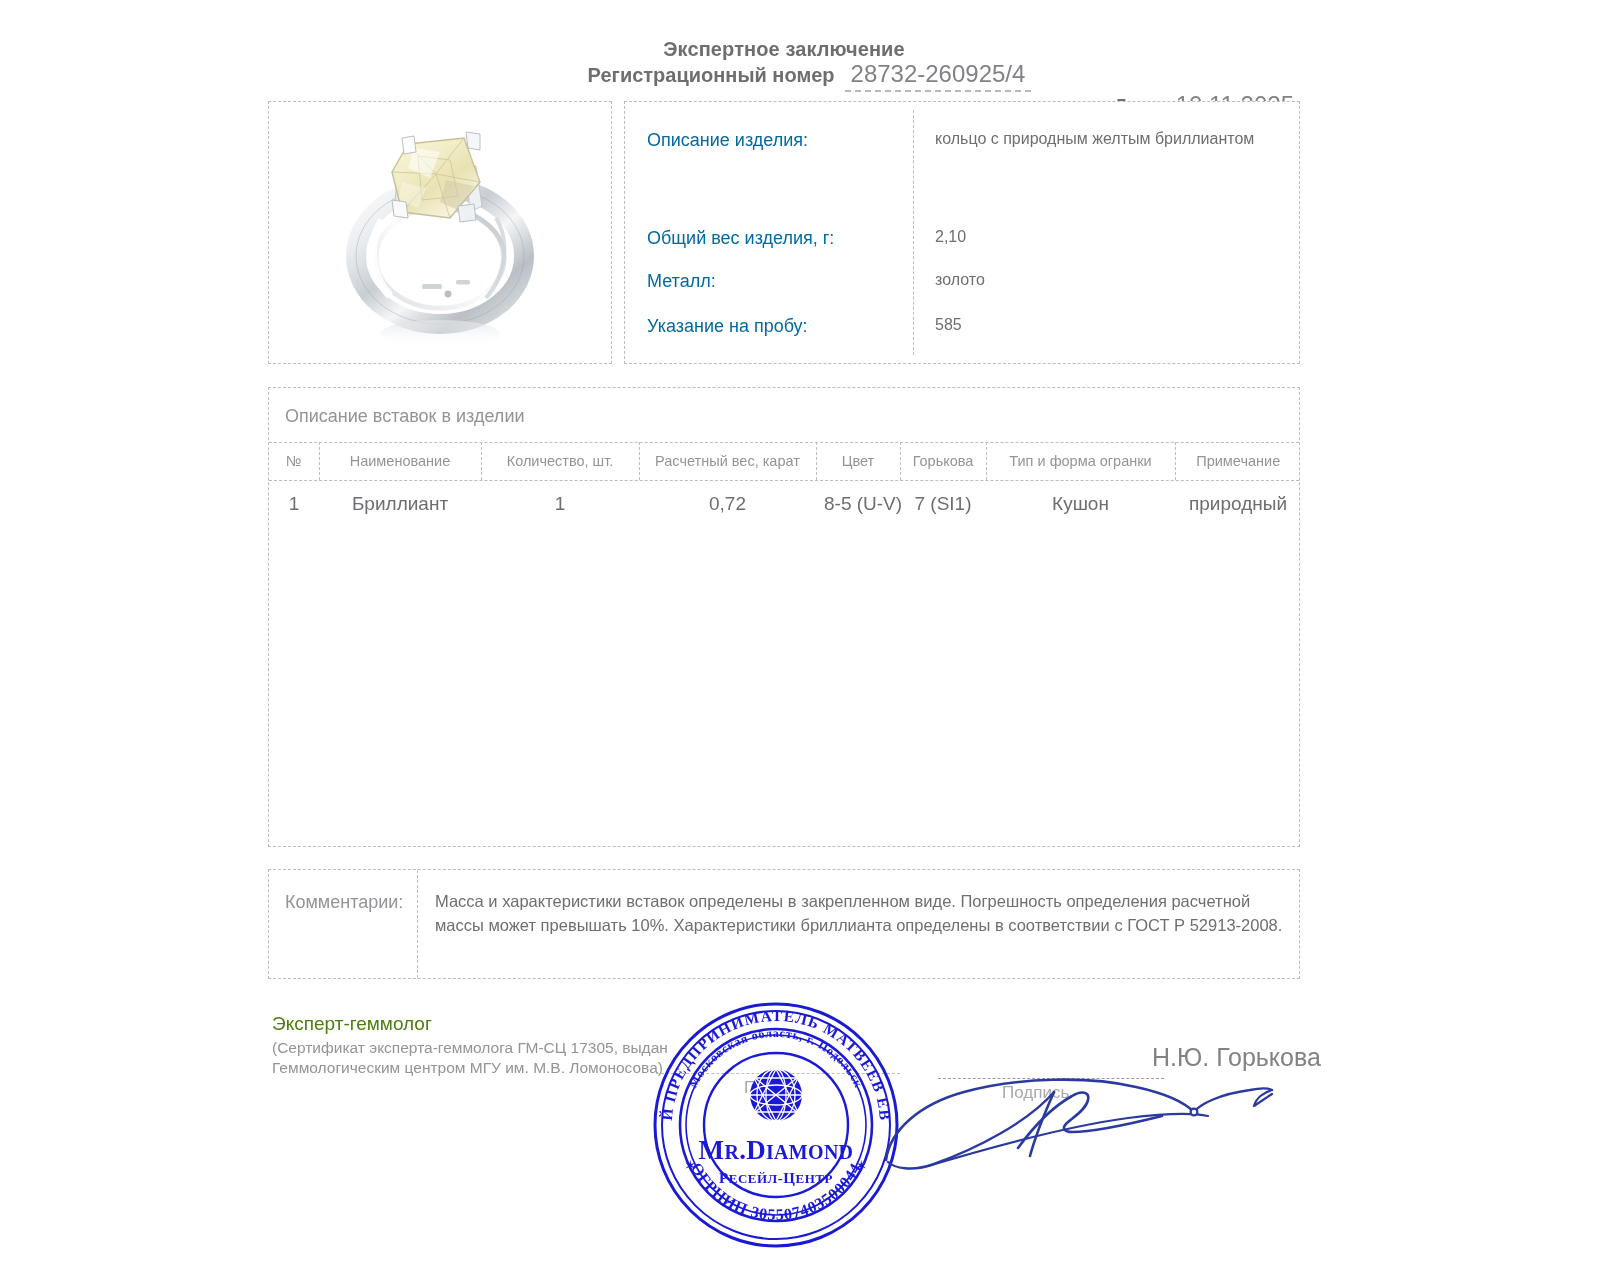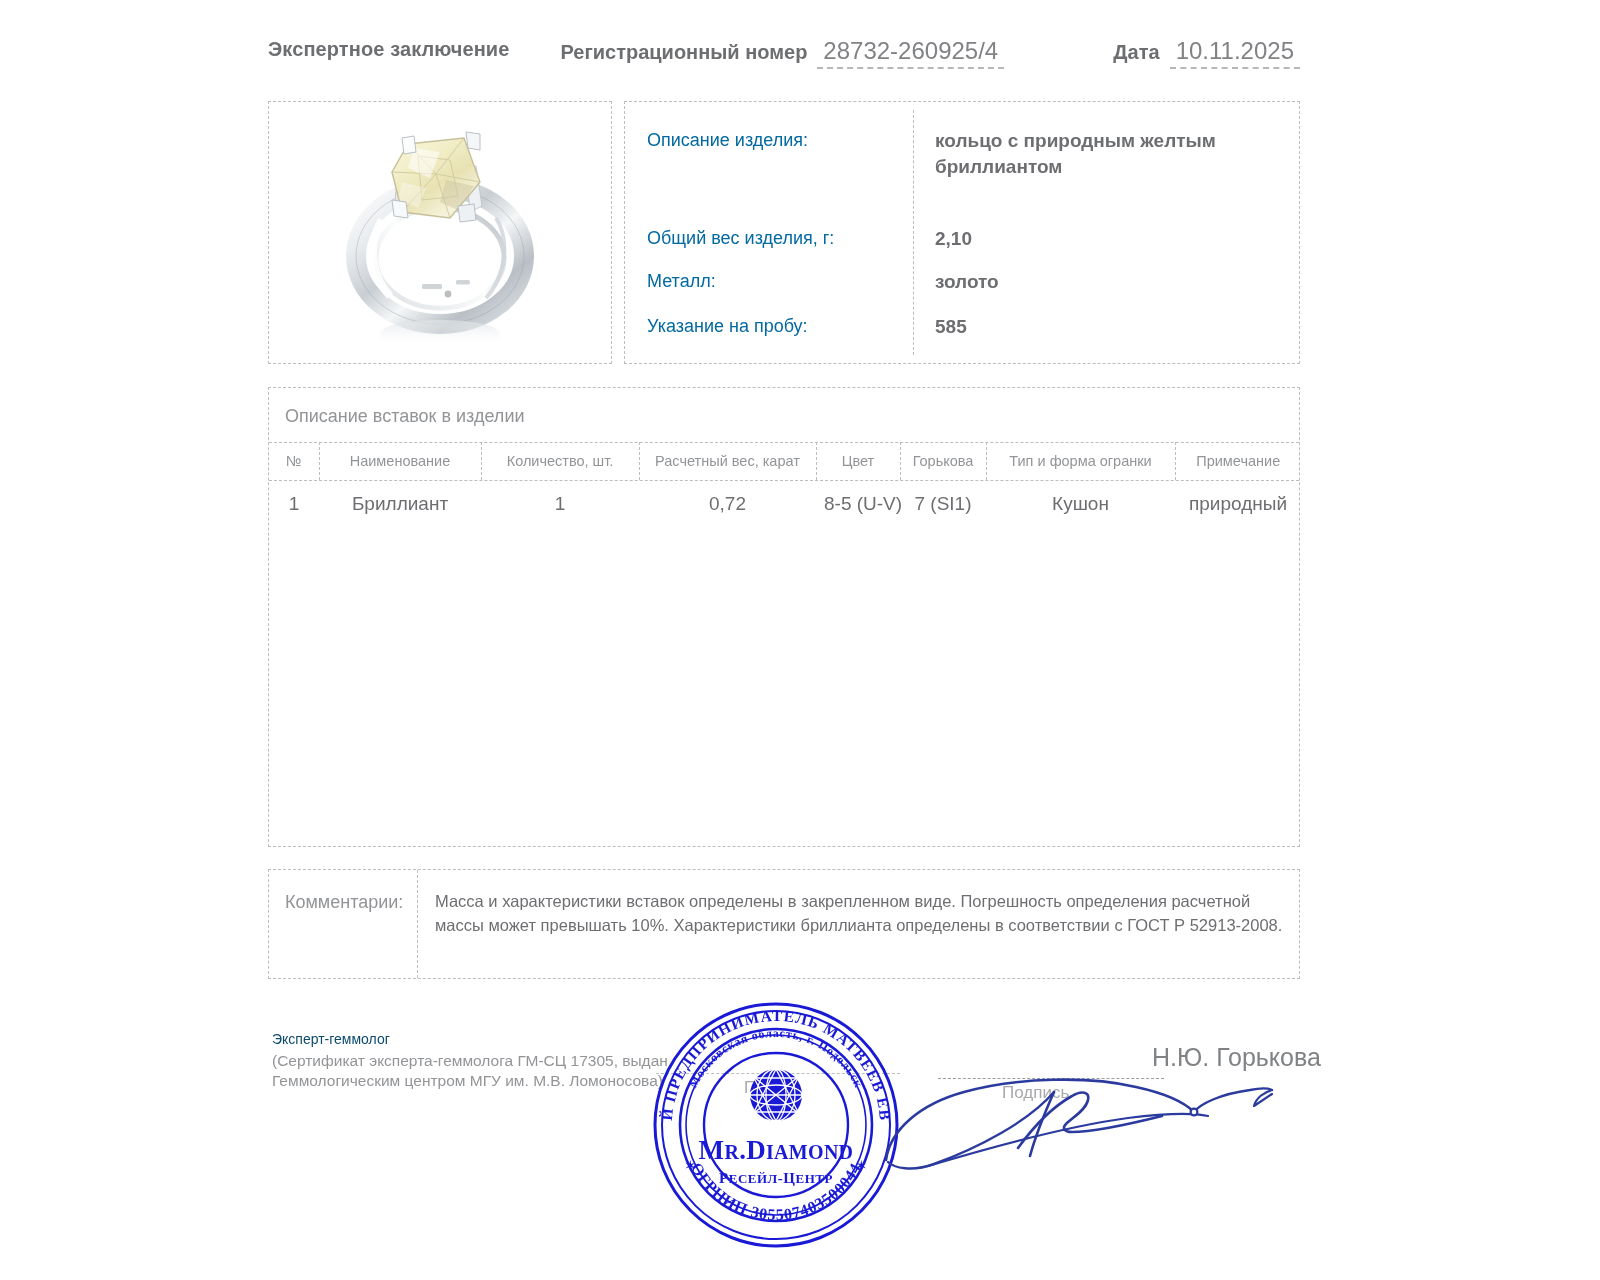--- a/index.html
+++ b/index.html
@@ -24,21 +24,22 @@
   }
 
   
   .header {
     position: absolute;
     left: 268px;
     top: 38px;
     width: 1032px;
     height: 36px;
     display: flex;
-    align-items: flex-start;
+    align-items: center;
+    flex-direction: column;
   }
   .hdr-title {
     font-size: 20px;
     font-weight: bold;
     color: #6d6e71;
     letter-spacing: .1px;
     white-space: nowrap;
   }
   .hdr-regblock {
     display: flex;
@@ -117,25 +118,24 @@
     display: flex;
   }
   .desc-key {
     width: 266px;
     flex: 0 0 266px;
     font-size: 18px;
     color: #0369a1;
     line-height: 1.35;
   }
   .desc-val {
-    font-size: 19px;
+    font-size: 16px;
     color: #6d6e71;
     line-height: 1.35;
     padding-left: 22px;
-    font-weight: bold;
   }
   .r1 { top: 26px; }
   .r2 { top: 124px; }
   .r3 { top: 167px; }
   .r4 { top: 212px; }
 
   
   .inserts-panel {
     left: 268px;
     top: 387px;
@@ -235,24 +235,23 @@
   }
 
   
   .expert-block {
     position: absolute;
     left: 272px;
     top: 1012px;
     width: 400px;
   }
   .expert-title {
-    font-size: 14px;
-    color: #0c4a6e;
+    font-size: 19px;
+    color: #4d7c0f;
     line-height: 1.25;
-    margin-top: 19px;
   }
   .expert-sub {
     font-size: 15.5px;
     color: #929497;
     line-height: 1.32;
     margin-top: 2px;
   }
 
   
   .stamp-slot {

